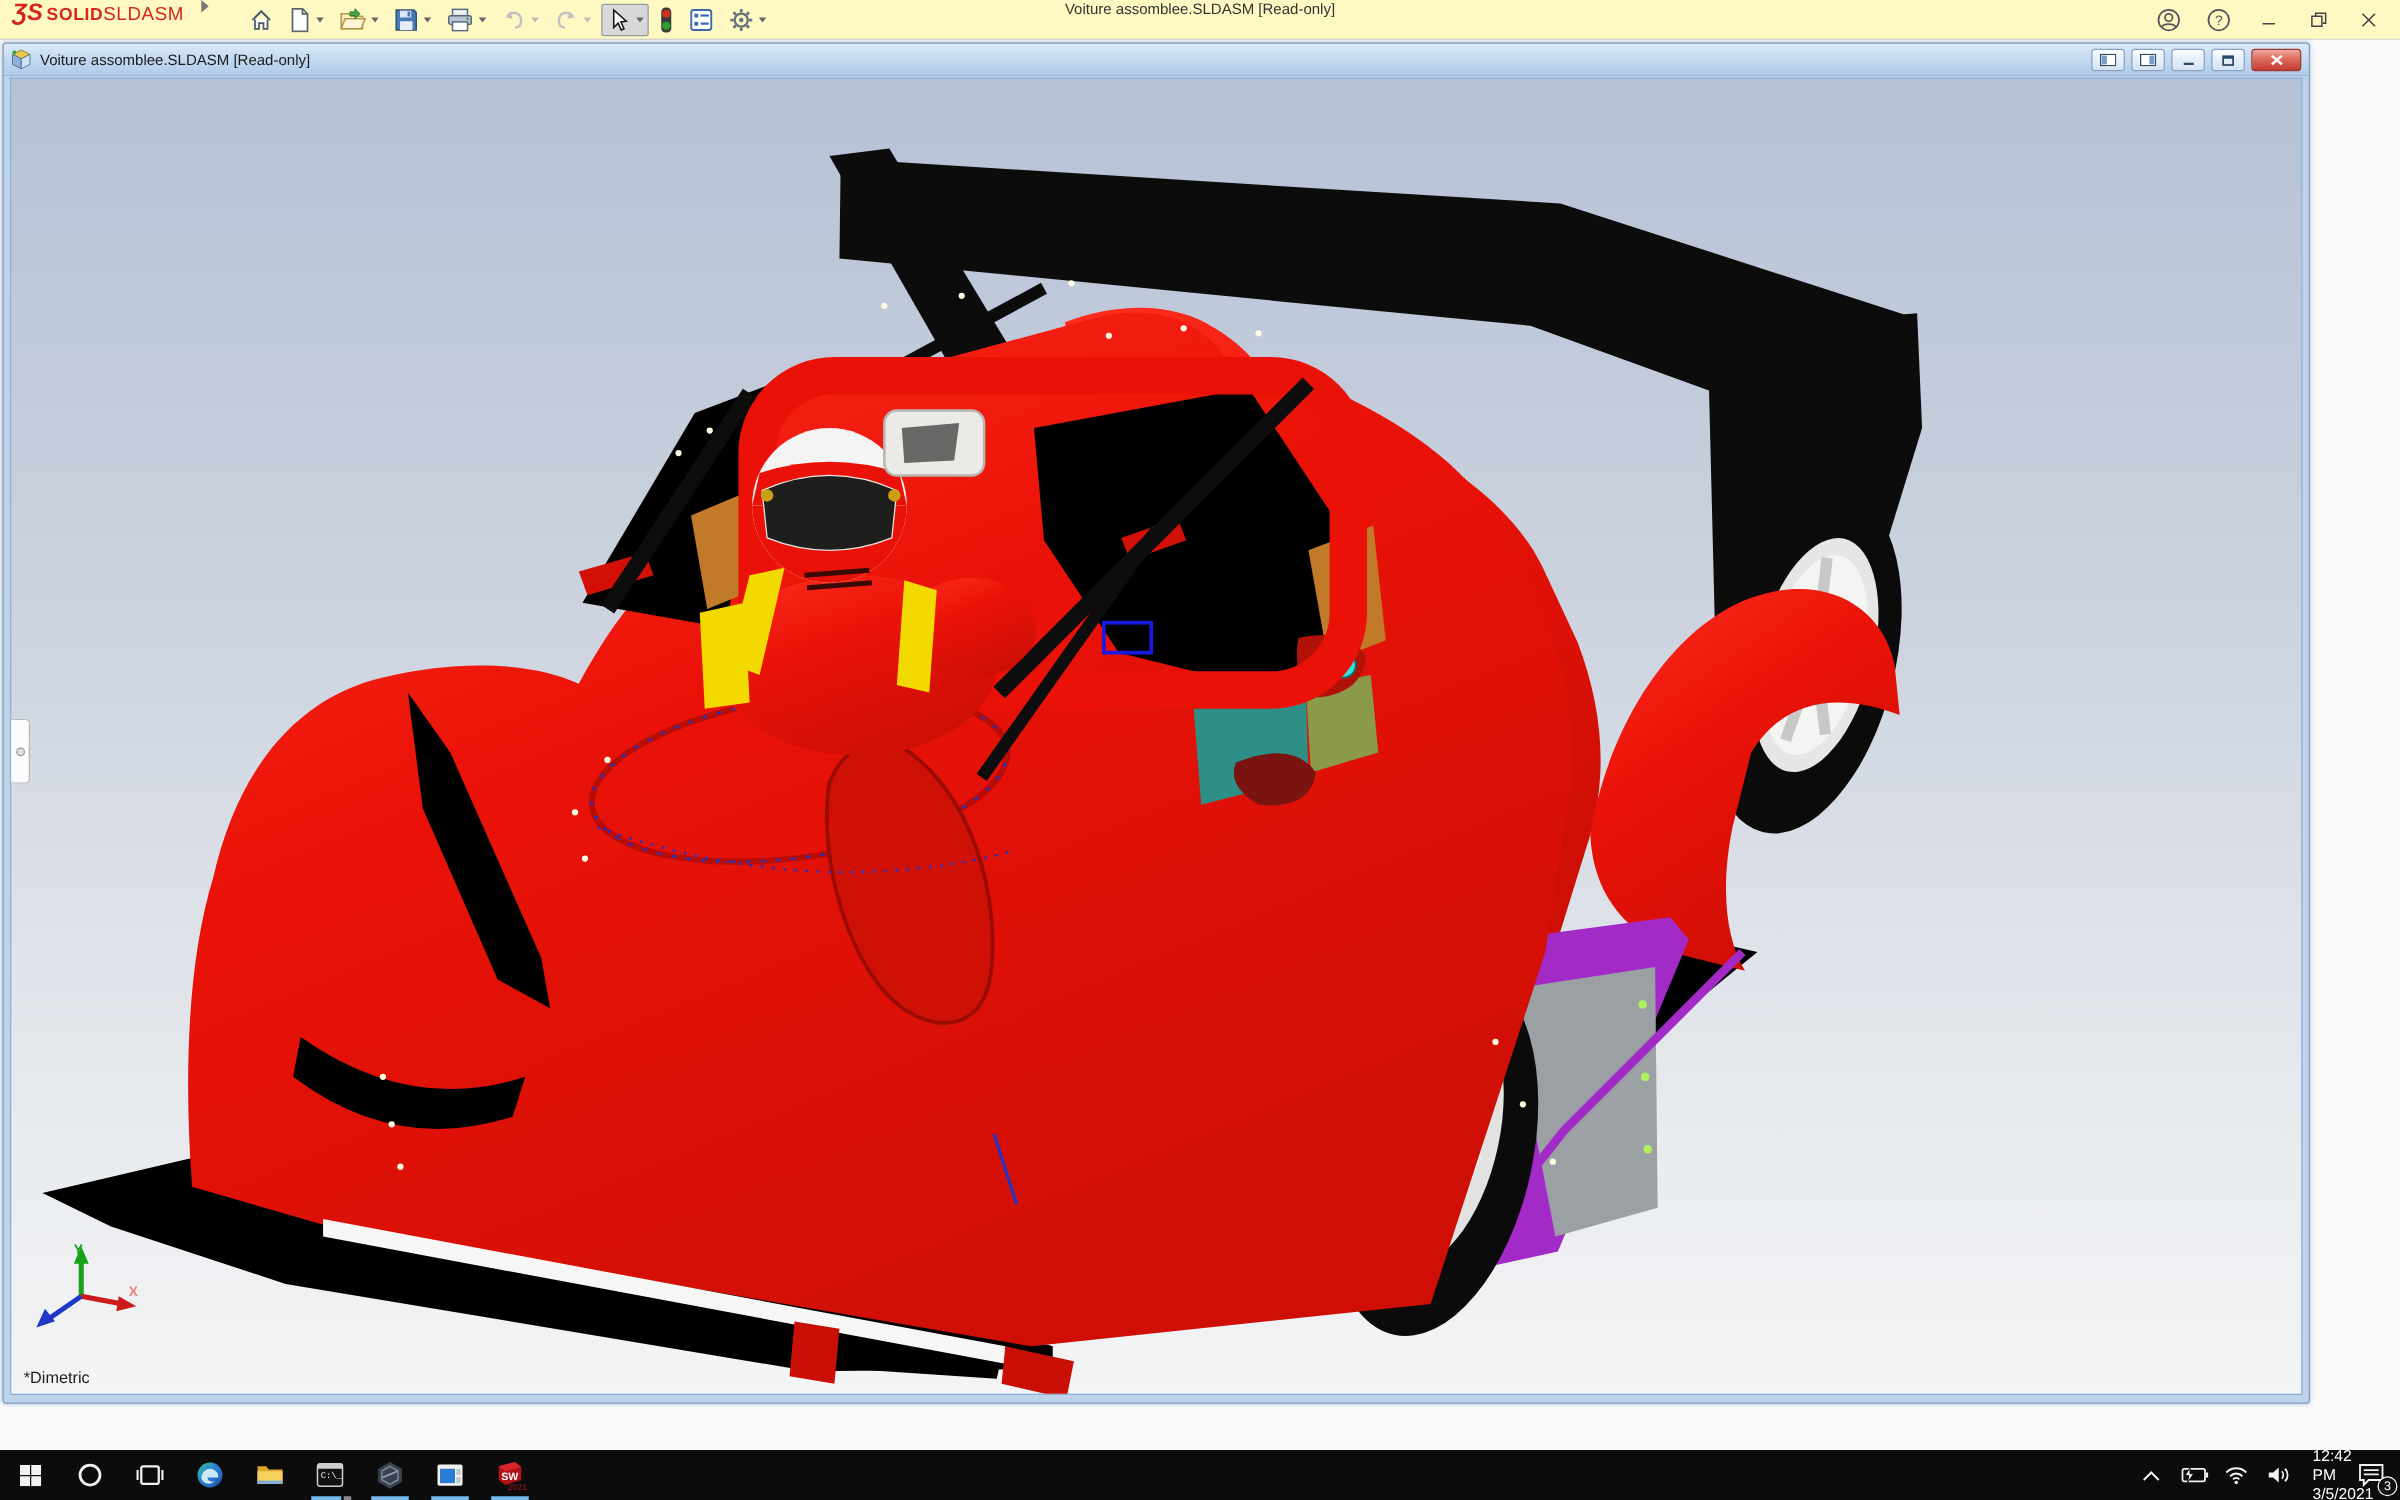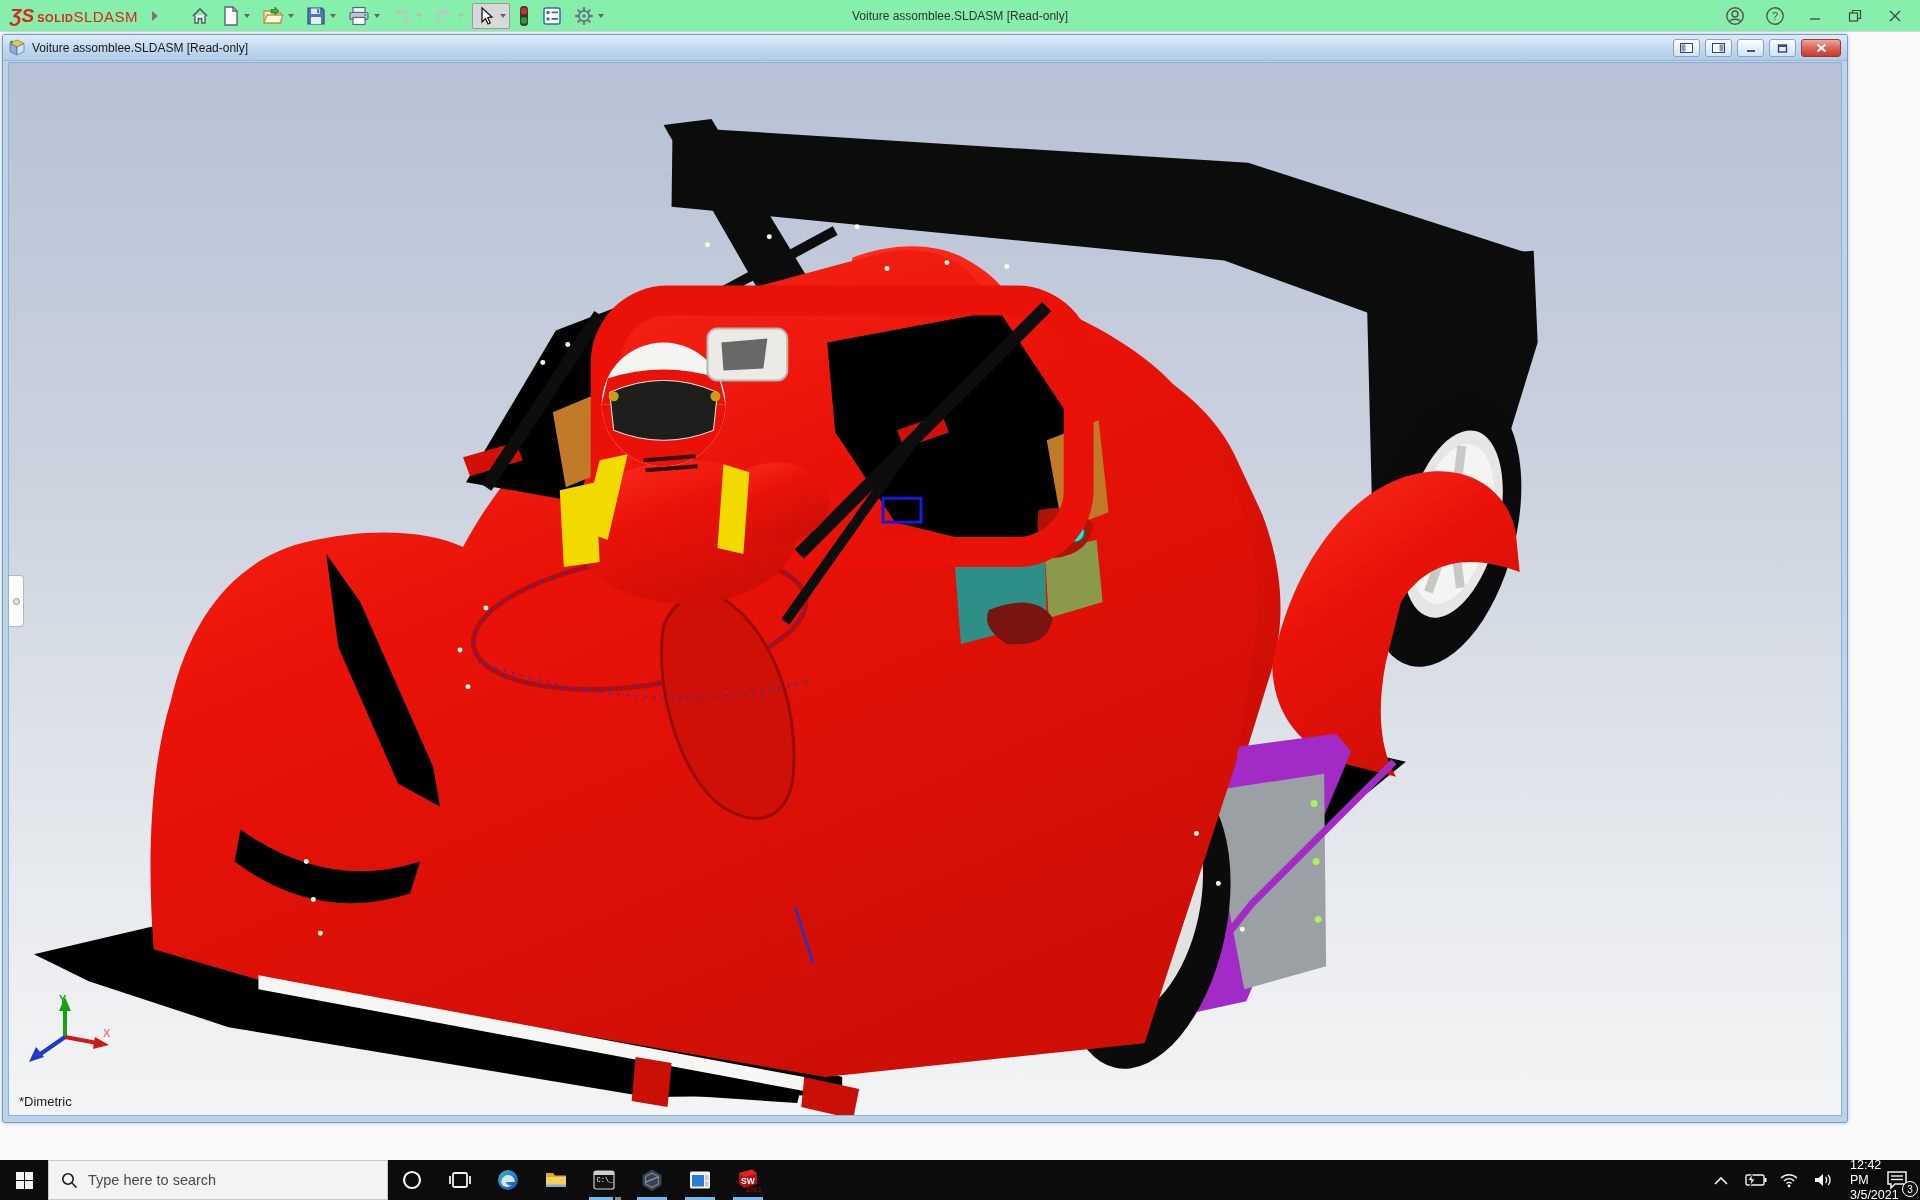--- a/index.html
+++ b/index.html
@@ -2,24 +2,24 @@
 <html style="--sw_red: #d9261c; --car_red: #ea1208; --car_red_dark: #b00d05; --car_red_deep: #7a1410; --wing_black: #0c0c0c; --teal: #2d8f85; --cyan: #35e0d8; --purple: #a22bc8; --harness_yellow: #f2d900; --orange: #c07a28; --olive: #8a9a4a; --gray_panel: #9aa0a4; --viewport_top: #b6c1d5; --viewport_bottom: #f3f4f5; --taskbar_bg: #0c0c0c; --underline: #76b9ed;"><head>
 <meta charset="utf-8">
 <style>
   * { margin:0; padding:0; box-sizing:border-box; }
   html,body { width:1920px; height:1200px; overflow:hidden;
     font-family:"Liberation Sans","DejaVu Sans",sans-serif; }
   body { background:#fafafa; position:relative; }
 
   
   .titlebar { position:absolute; top:0; left:0; width:1920px; height:32px;
-    background:#86efac; border-bottom:1px solid #d9d9d9; display:flex; align-items:center; }
+    background:#fef9c3; border-bottom:1px solid #d9d9d9; display:flex; }
   .logo { display:flex; align-items:baseline; margin-left:10px; cursor:default; }
   .logo-glyph { color:var(--sw_red); font-weight:bold; font-style:italic; font-size:19px; margin-right:3px; }
-  .logo-bold  { color:var(--sw_red); font-weight:bold; font-size:11px; letter-spacing:.5px; }
+  .logo-bold  { color:var(--sw_red); font-weight:bold; font-size:14px; letter-spacing:.5px; }
   .logo-light { color:var(--sw_red); font-weight:normal; font-size:15px; letter-spacing:.5px; }
   .flyout-arrow { width:0; height:0; border-left:6px solid #777; border-top:5px solid transparent;
     border-bottom:5px solid transparent; margin-left:14px; }
   .qat { display:flex; align-items:center; margin-left:28px; gap:4px; }
   .tool-btn { display:flex; align-items:center; height:26px; padding:0 3px; border:1px solid transparent;
     border-radius:2px; }
   .tool-btn.pressed { background:#d8d8d8; border:1px solid #9a9a9a; }
   .tool-btn svg { display:block; }
   .dd { width:0; height:0; border-top:4px solid #666; border-left:3.5px solid transparent;
     border-right:3.5px solid transparent; margin-left:4px; }
@@ -449,27 +449,20 @@
 
 <div class="taskbar">
   <div class="tb-item start">
     <svg width="17" height="17" viewBox="0 0 17 17">
       <rect x="0" y="0" width="8" height="8" fill="#f2f2f2"></rect>
         <rect x="9" y="0" width="8" height="8" fill="#f2f2f2"></rect>
       <rect x="0" y="9" width="8" height="8" fill="#f2f2f2"></rect>
         <rect x="9" y="9" width="8" height="8" fill="#f2f2f2"></rect>
     </svg>
   </div>
-  <div class="searchbox">
-    <svg width="17" height="17" viewBox="0 0 17 17">
-      <circle cx="7" cy="7" r="5.2" fill="none" stroke="#1a1a1a" stroke-width="1.6"></circle>
-      <line x1="11" y1="11" x2="15.5" y2="15.5" stroke="#1a1a1a" stroke-width="1.6"></line>
-    </svg>
-    <input type="text" placeholder="Type here to search" style="">
-  </div>
   <div class="tb-item app-slot">
     <svg width="22" height="22" viewBox="0 0 22 22">
       <circle cx="11" cy="11" r="8" fill="none" stroke="#f2f2f2" stroke-width="2.2"></circle>
     </svg>
   </div>
   <div class="tb-item app-slot">
     <svg width="22" height="22" viewBox="0 0 22 22">
       <rect x="4" y="4" width="14" height="14" rx="1.5" fill="none" stroke="#f2f2f2" stroke-width="1.8"></rect>
       <line x1="1" y1="7" x2="1" y2="15" stroke="#f2f2f2" stroke-width="1.8"></line>
       <line x1="21" y1="7" x2="21" y2="15" stroke="#f2f2f2" stroke-width="1.8"></line>

